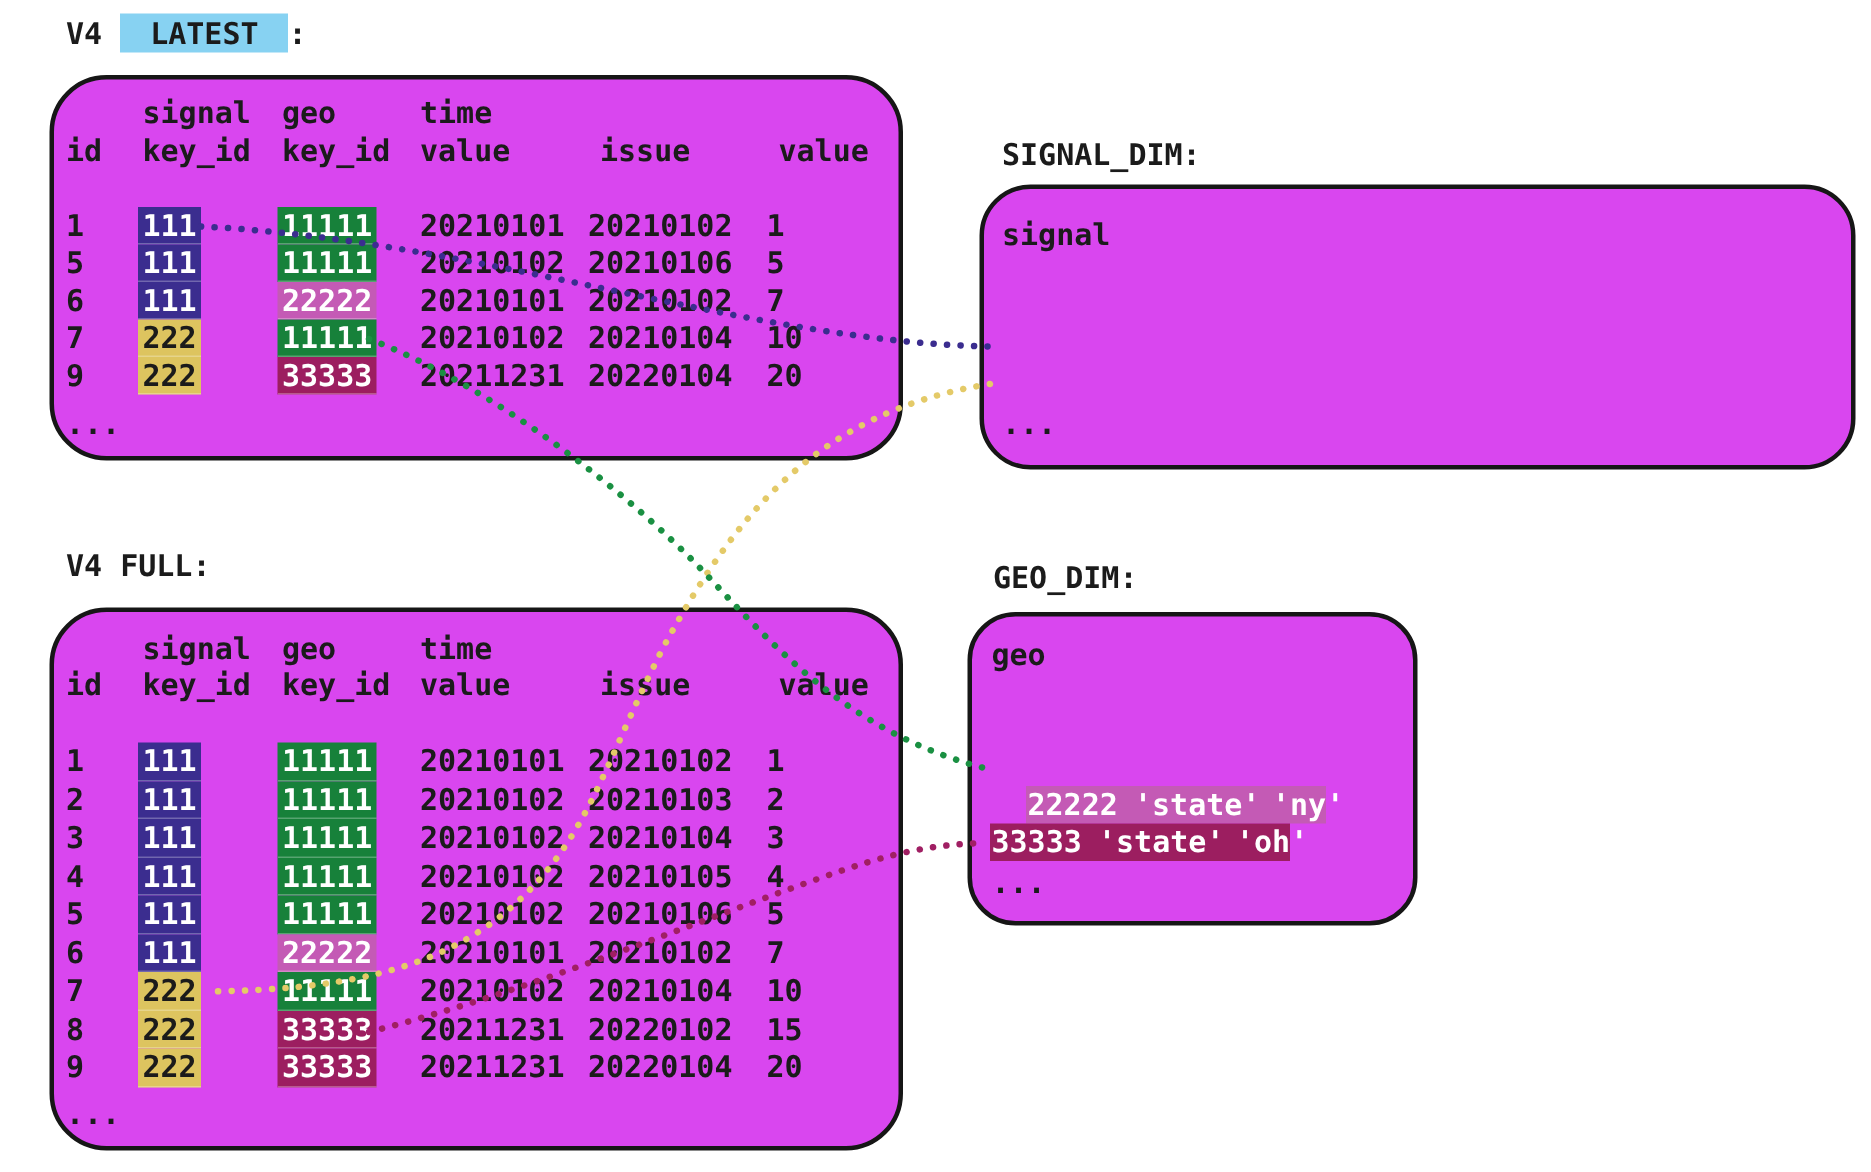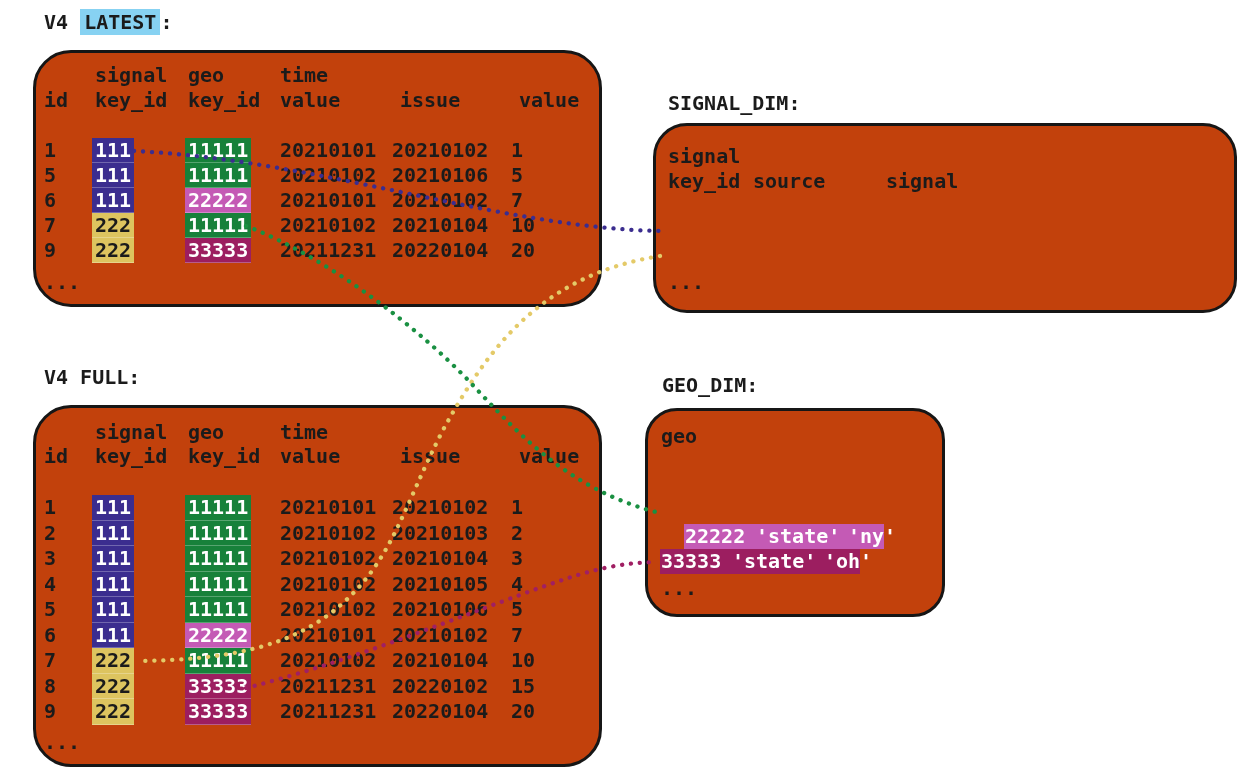--- a/index.html
+++ b/index.html
@@ -1,22 +1,22 @@
 <!DOCTYPE html>
 <html><head>
 <meta charset="utf-8">
 <style>
   html,body{margin:0;padding:0;background:#ffffff;}
   body{position:relative;width:1247px;height:781px;overflow:hidden;
        font-family:"DejaVu Sans Mono","Liberation Mono",monospace;
        font-weight:bold;color:#1b1b1b;}
   .title{position:absolute;font-size:20px;line-height:25px;white-space:pre;z-index:2;}
-  .hl{padding:1px 4px;}
+  .hl{padding:1px 20px;}
   .box{position:absolute;border:3.5px solid #161616;border-radius:38px;
-       box-sizing:border-box;background:#c2410c;z-index:1;}
+       box-sizing:border-box;background:#d946ef;z-index:1;}
   .line{position:absolute;left:0;right:4px;height:25px;line-height:25px;
         font-size:20px;white-space:pre;padding-left:8px;}
   .vf .line{height:25.5px;line-height:25.5px;}
   .c{display:inline-block;vertical-align:top;height:100%;}
   
   .ft .c-id{width:51px;}
   .ft .c-sig{width:93px;}
   .ft .c-geo{width:92px;}
   .ft .c-tv{width:112px;}
   .ft .c-is{width:119px;}
@@ -72,21 +72,20 @@
   <div class="line" style="top:240px;"><span class="c c-id">7</span><span class="c c-sig"><span class="key" style="background-color: rgb(221, 196, 95); color: rgb(27, 27, 27);">222</span></span><span class="c c-geo"><span class="key" style="background-color: rgb(23, 129, 58); color: rgb(255, 255, 255);">11111</span></span><span class="c c-tv">20210102</span><span class="c c-is">20210104</span><span class="c c-va">10</span></div>
   <div class="line" style="top:265.5px;"><span class="c c-id">8</span><span class="c c-sig"><span class="key" style="background-color: rgb(221, 196, 95); color: rgb(27, 27, 27);">222</span></span><span class="c c-geo"><span class="key" style="background-color: rgb(156, 30, 96); color: rgb(255, 255, 255);">33333</span></span><span class="c c-tv">20211231</span><span class="c c-is">20220102</span><span class="c c-va">15</span></div>
   <div class="line" style="top:291px;"><span class="c c-id">9</span><span class="c c-sig"><span class="key" style="background-color: rgb(221, 196, 95); color: rgb(27, 27, 27);">222</span></span><span class="c c-geo"><span class="key" style="background-color: rgb(156, 30, 96); color: rgb(255, 255, 255);">33333</span></span><span class="c c-tv">20211231</span><span class="c c-is">20220104</span><span class="c c-va">20</span></div>
   <div class="line" style="top:322px;"><span>...</span></div>
 </div>
 
 <div class="title" style="left:668px;top:91px;">SIGNAL_DIM:</div>
 
 <div class="box sd" style="left:653px;top:123px;width:584px;height:190px;border-radius:34px;">
   <div class="line" style="top:18px;"><span class="c c-key">signal</span></div>
-  <div class="line" style="top:43px;"><span class="c c-key">key_id</span><span class="c c-src">source</span><span class="c">signal</span></div>
 
   <div class="line" style="top:144px;"><span>...</span></div>
 </div>
 
 <div class="title" style="left:662px;top:373px;">GEO_DIM:</div>
 
 <div class="box gd" style="left:645px;top:408px;width:300px;height:209px;border-radius:32px;">
   <div class="line" style="top:13px;"><span class="c c-key">geo</span></div>
 
   <div class="line dimrow" style="top: 113px; color: rgb(255, 255, 255); margin-left: 24px;"><span class="rowbg" style="background-color: rgb(196, 90, 181);"></span><span class="c c-key">22222</span><span class="c c-typ">'state'</span><span class="c">'ny'</span></div>

